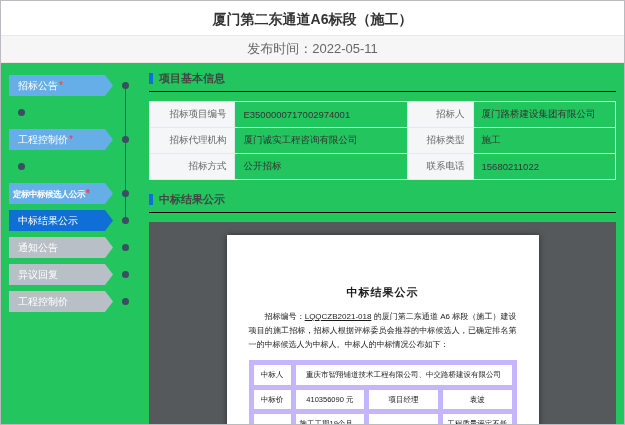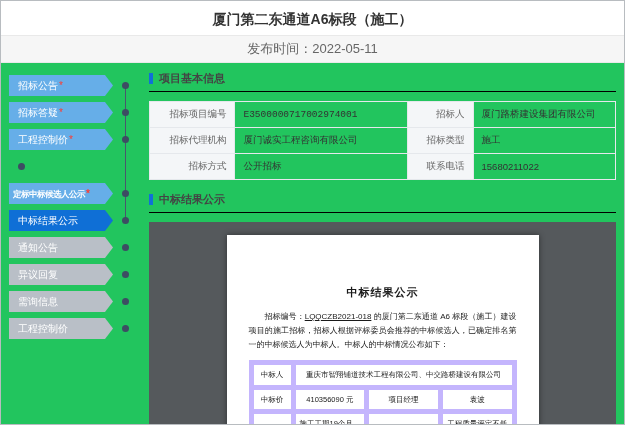--- a/index.html
+++ b/index.html
@@ -56,21 +56,21 @@
     display:flex; align-items:center;
     font-size:11px; font-weight:bold; color:#444;
     border-bottom:1px solid #000000; padding-bottom:5px;
   }
   .sec-bar { width:4px; height:11px; background:#1170d8; margin-right:6px; flex-shrink:0; }
   
   .info-table { width:100%; border-collapse:collapse; margin:9px 0 12px; font-size:9.5px; table-layout:fixed; }
   .info-table td { border:1px solid #e5e8ec; padding:6px 8px; overflow:hidden; white-space:nowrap; }
   .info-table td.lbl { background:#f4f6f8; color:#666; text-align:right; }
   .info-table td.val { color:#333; text-align:left; }
-  .c1 { width:84px;margin-top:47px; } .c2 { width:170px;font-family:Liberation Mono, monospace; } .c3 { width:64px; } .c4 { width:140px; }
+  .c1 { width:84px;margin-top:47px; } .c2 { width:170px; } .c3 { width:64px; } .c4 { width:140px; }
   
   .preview {
     flex:1; background:#55595c; margin-top:9px;
     overflow:hidden; display:flex; justify-content:center;
   }
   .page-doc {
     background:#fff; width:312px; margin-top:13px;
     padding:50px 22px 12px 22px;
     font-size:8px; color:#1a1a1a;
     box-shadow:0 0 6px rgba(0,0,0,0.45);
@@ -104,21 +104,20 @@
     <div class="sidebar">
       <div class="timeline"></div>
 
       <div class="side-row">
         <div class="arrow active"><span>招标公告</span><span class="star">*</span></div>
         <div class="dotcol">
             <div class="dot"></div>
           </div>
       </div>
       <div class="side-row">
-        <div class="arrow active"><span>招标答疑</span><span class="star">*</span></div>
         <div class="dotcol">
             <div class="dot"></div>
           </div>
       </div>
       <div class="side-row">
         <div class="arrow active"><span>工程控制价</span><span class="star">*</span></div>
         <div class="dotcol">
             <div class="dot"></div>
           </div>
       </div>
@@ -140,26 +139,20 @@
           </div>
       </div>
       <div class="side-row">
         <div class="arrow inactive"><span>通知公告</span></div>
         <div class="dotcol">
             <div class="dot"></div>
           </div>
       </div>
       <div class="side-row">
         <div class="arrow inactive"><span>异议回复</span></div>
-        <div class="dotcol">
-            <div class="dot"></div>
-          </div>
-      </div>
-      <div class="side-row">
-        <div class="arrow inactive"><span>需询信息</span></div>
         <div class="dotcol">
             <div class="dot"></div>
           </div>
       </div>
       <div class="side-row">
         <div class="arrow inactive"><span>工程控制价</span></div>
         <div class="dotcol">
             <div class="dot"></div>
           </div>
       </div>

